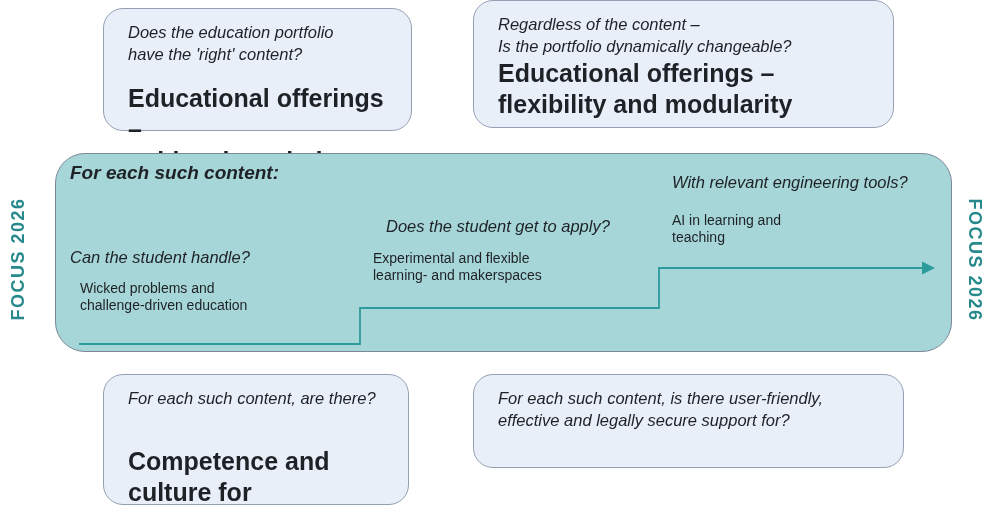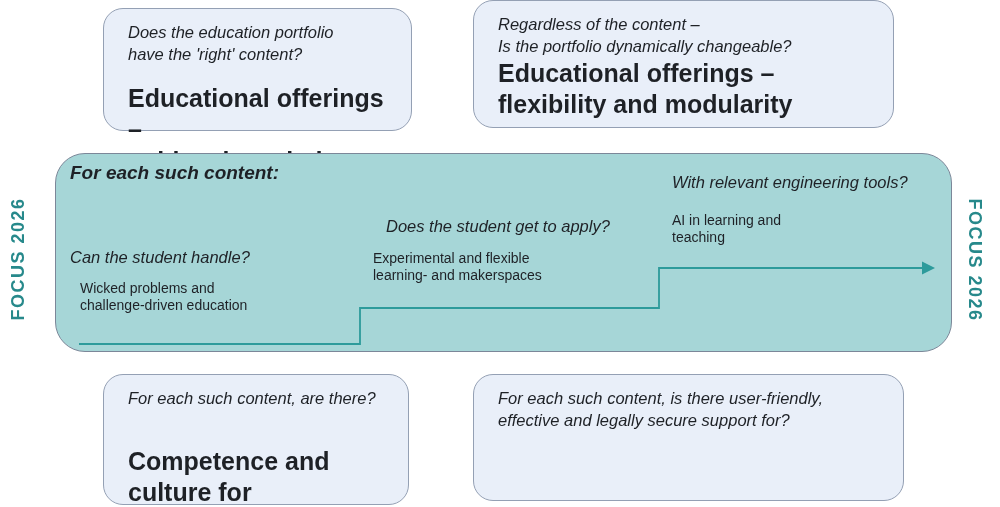--- a/index.html
+++ b/index.html
@@ -43,21 +43,21 @@
   }
   .box .title {
     font-weight: 700;
     font-size: 25px;
     line-height: 1.26;
     white-space: pre-line;
   }
   .box-tl { left: 103px; top: 8px;   width: 309px; height: 123px; gap: 17px; }
   .box-tr { left: 473px; top: 0;   width: 421px; height: 128px; gap: 0; }
   .box-bl { left: 103px; top: 374px; width: 306px; height: 131px; gap: 36px; }
-  .box-br { left: 473px; top: 374px; width: 431px; height: 127px; gap: 14px; }
+  .box-br { left: 473px; top: 374px; width: 431px; height: 94px; gap: 14px; }
 
   
   .band {
     position: absolute;
     left: 55px; top: 153px;
     width: 897px; height: 199px;
     background: var(--band_fill);
     border: 1.5px solid var(--band_border);
     border-radius: 30px;
   }

